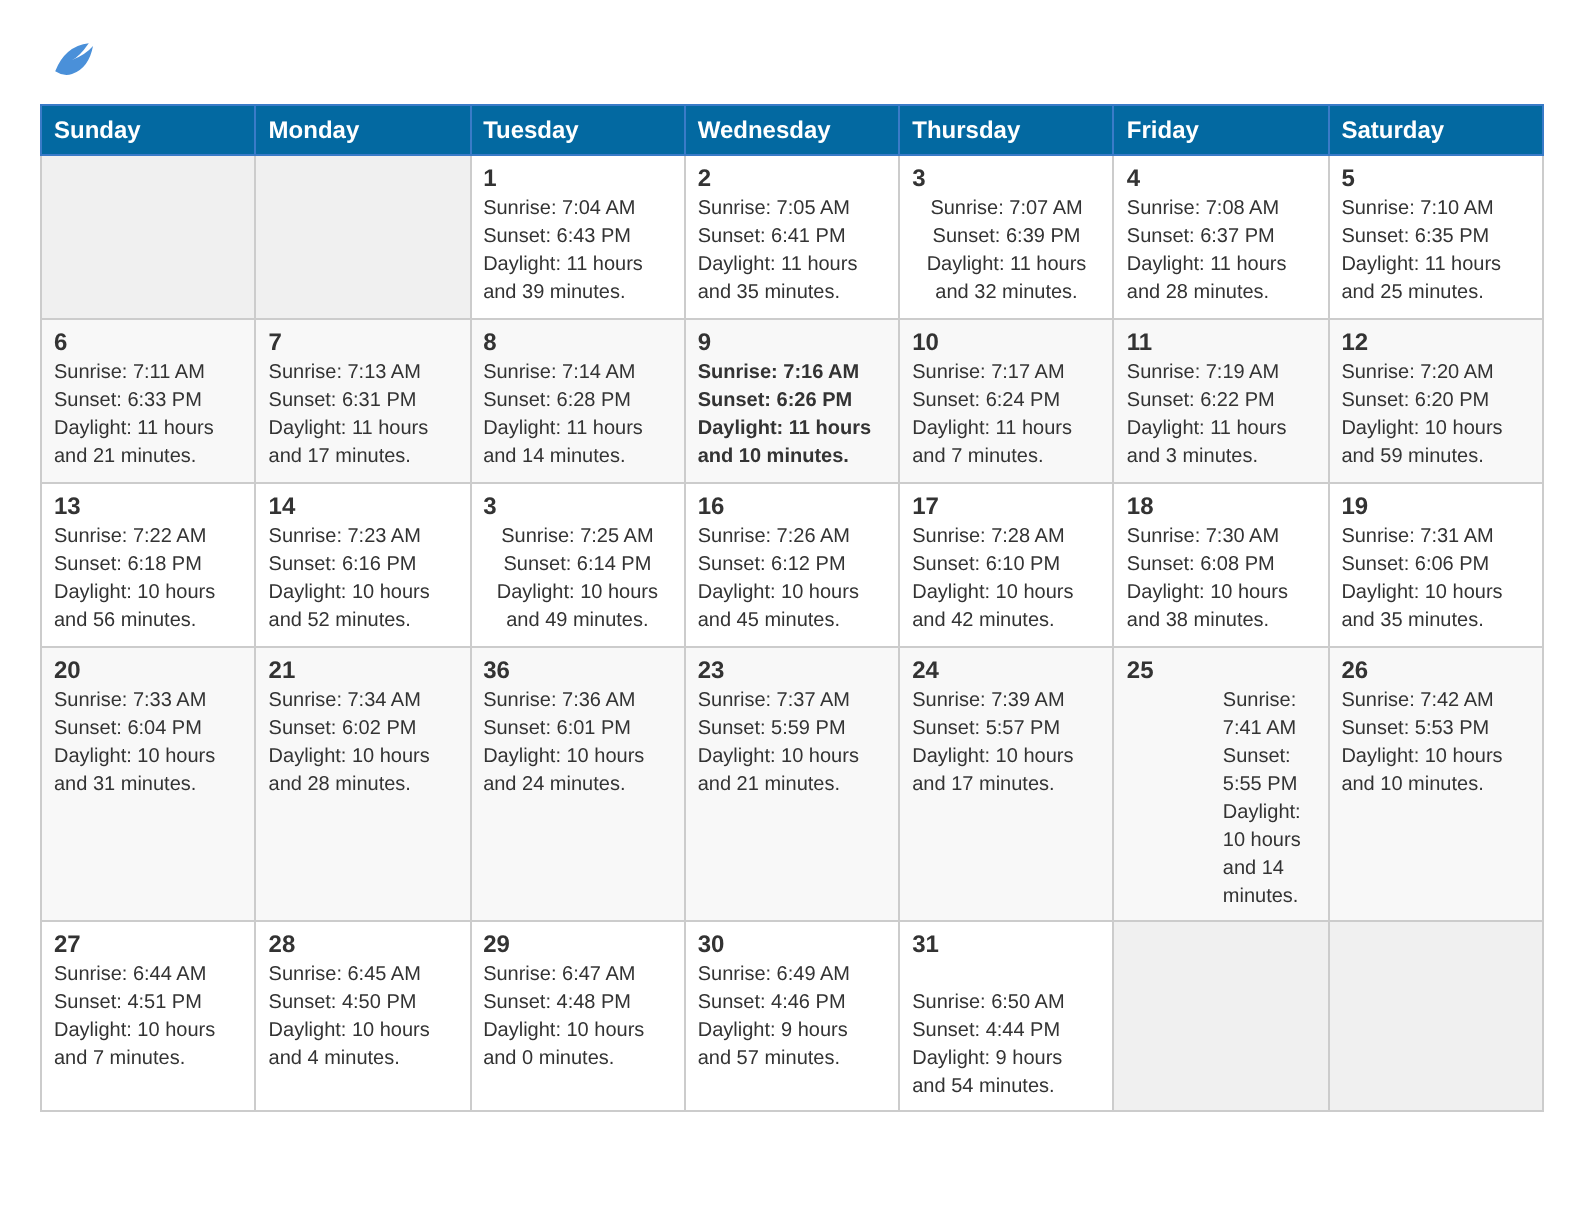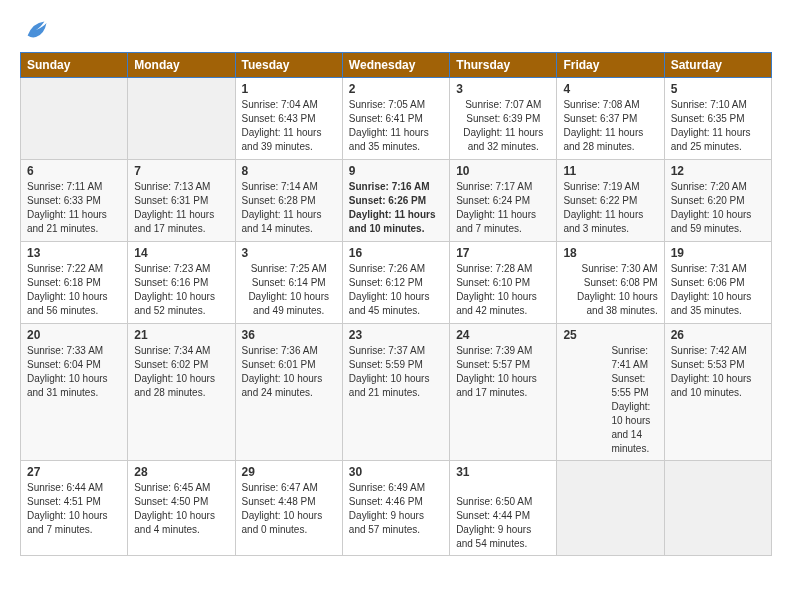--- a/index.html
+++ b/index.html
@@ -56,21 +56,21 @@
     .subtitle {
       font-size: 15px;
       color: #555;
     }
     .calendar {
       width: 100%;
       border-collapse: collapse;
       font-size: 11px;
     }
     .calendar th {
-      background-color: #a16207;
+      background-color: #0369a1;
       color: white;
       text-align: left;
       padding: 5px 6px;
       font-size: 12px;
       font-weight: bold;
       border: 1px solid #3a7bc8;
     }
     .calendar td {
       border: 1px solid #ccc;
       padding: 4px 6px;
@@ -236,21 +236,21 @@
 Daylight: 10 hours and 45 minutes.</div>
           </td>
           <td>
             <span class="day-num">17</span>
             <div class="day-info" style="white-space: pre-line;">Sunrise: 7:28 AM
 Sunset: 6:10 PM
 Daylight: 10 hours and 42 minutes.</div>
           </td>
           <td>
             <span class="day-num">18</span>
-            <div class="day-info" style="white-space: pre-line; text-align: right;">Sunrise: 7:30 AM
+            <div class="day-info" style="white-space: pre-line;">Sunrise: 7:30 AM
 Sunset: 6:08 PM
 Daylight: 10 hours and 38 minutes.</div>
           </td>
           <td>
             <span class="day-num">19</span>
             <div class="day-info" style="white-space: pre-line;">Sunrise: 7:31 AM
 Sunset: 6:06 PM
 Daylight: 10 hours and 35 minutes.</div>
           </td>
         </tr>

